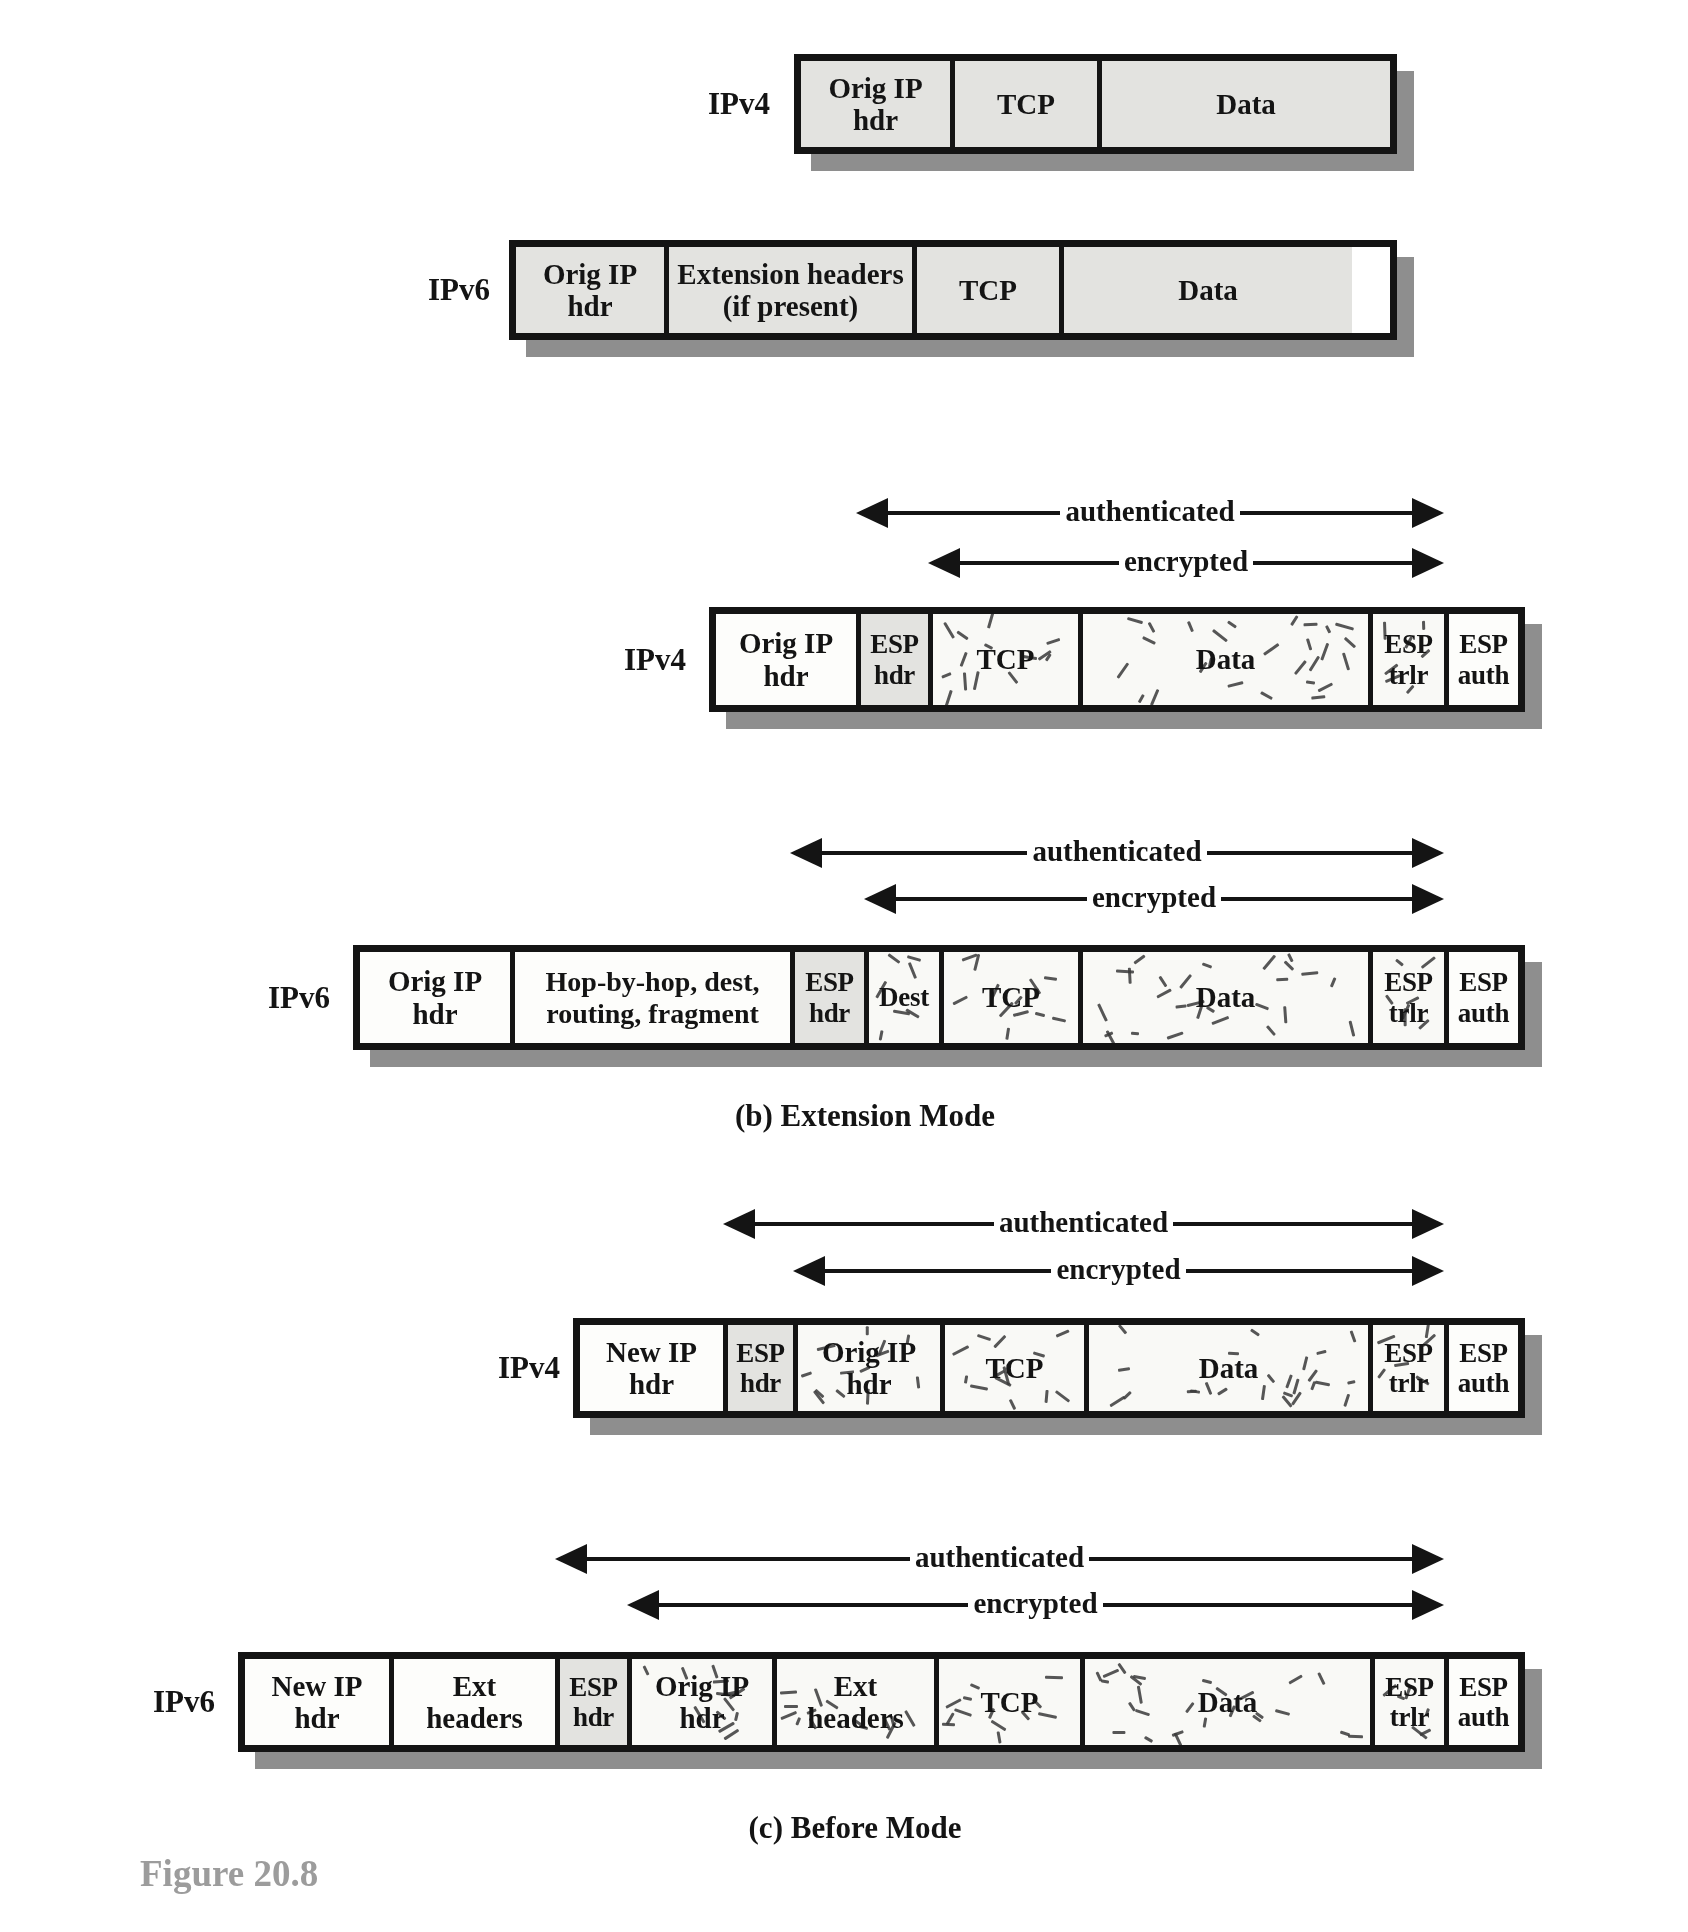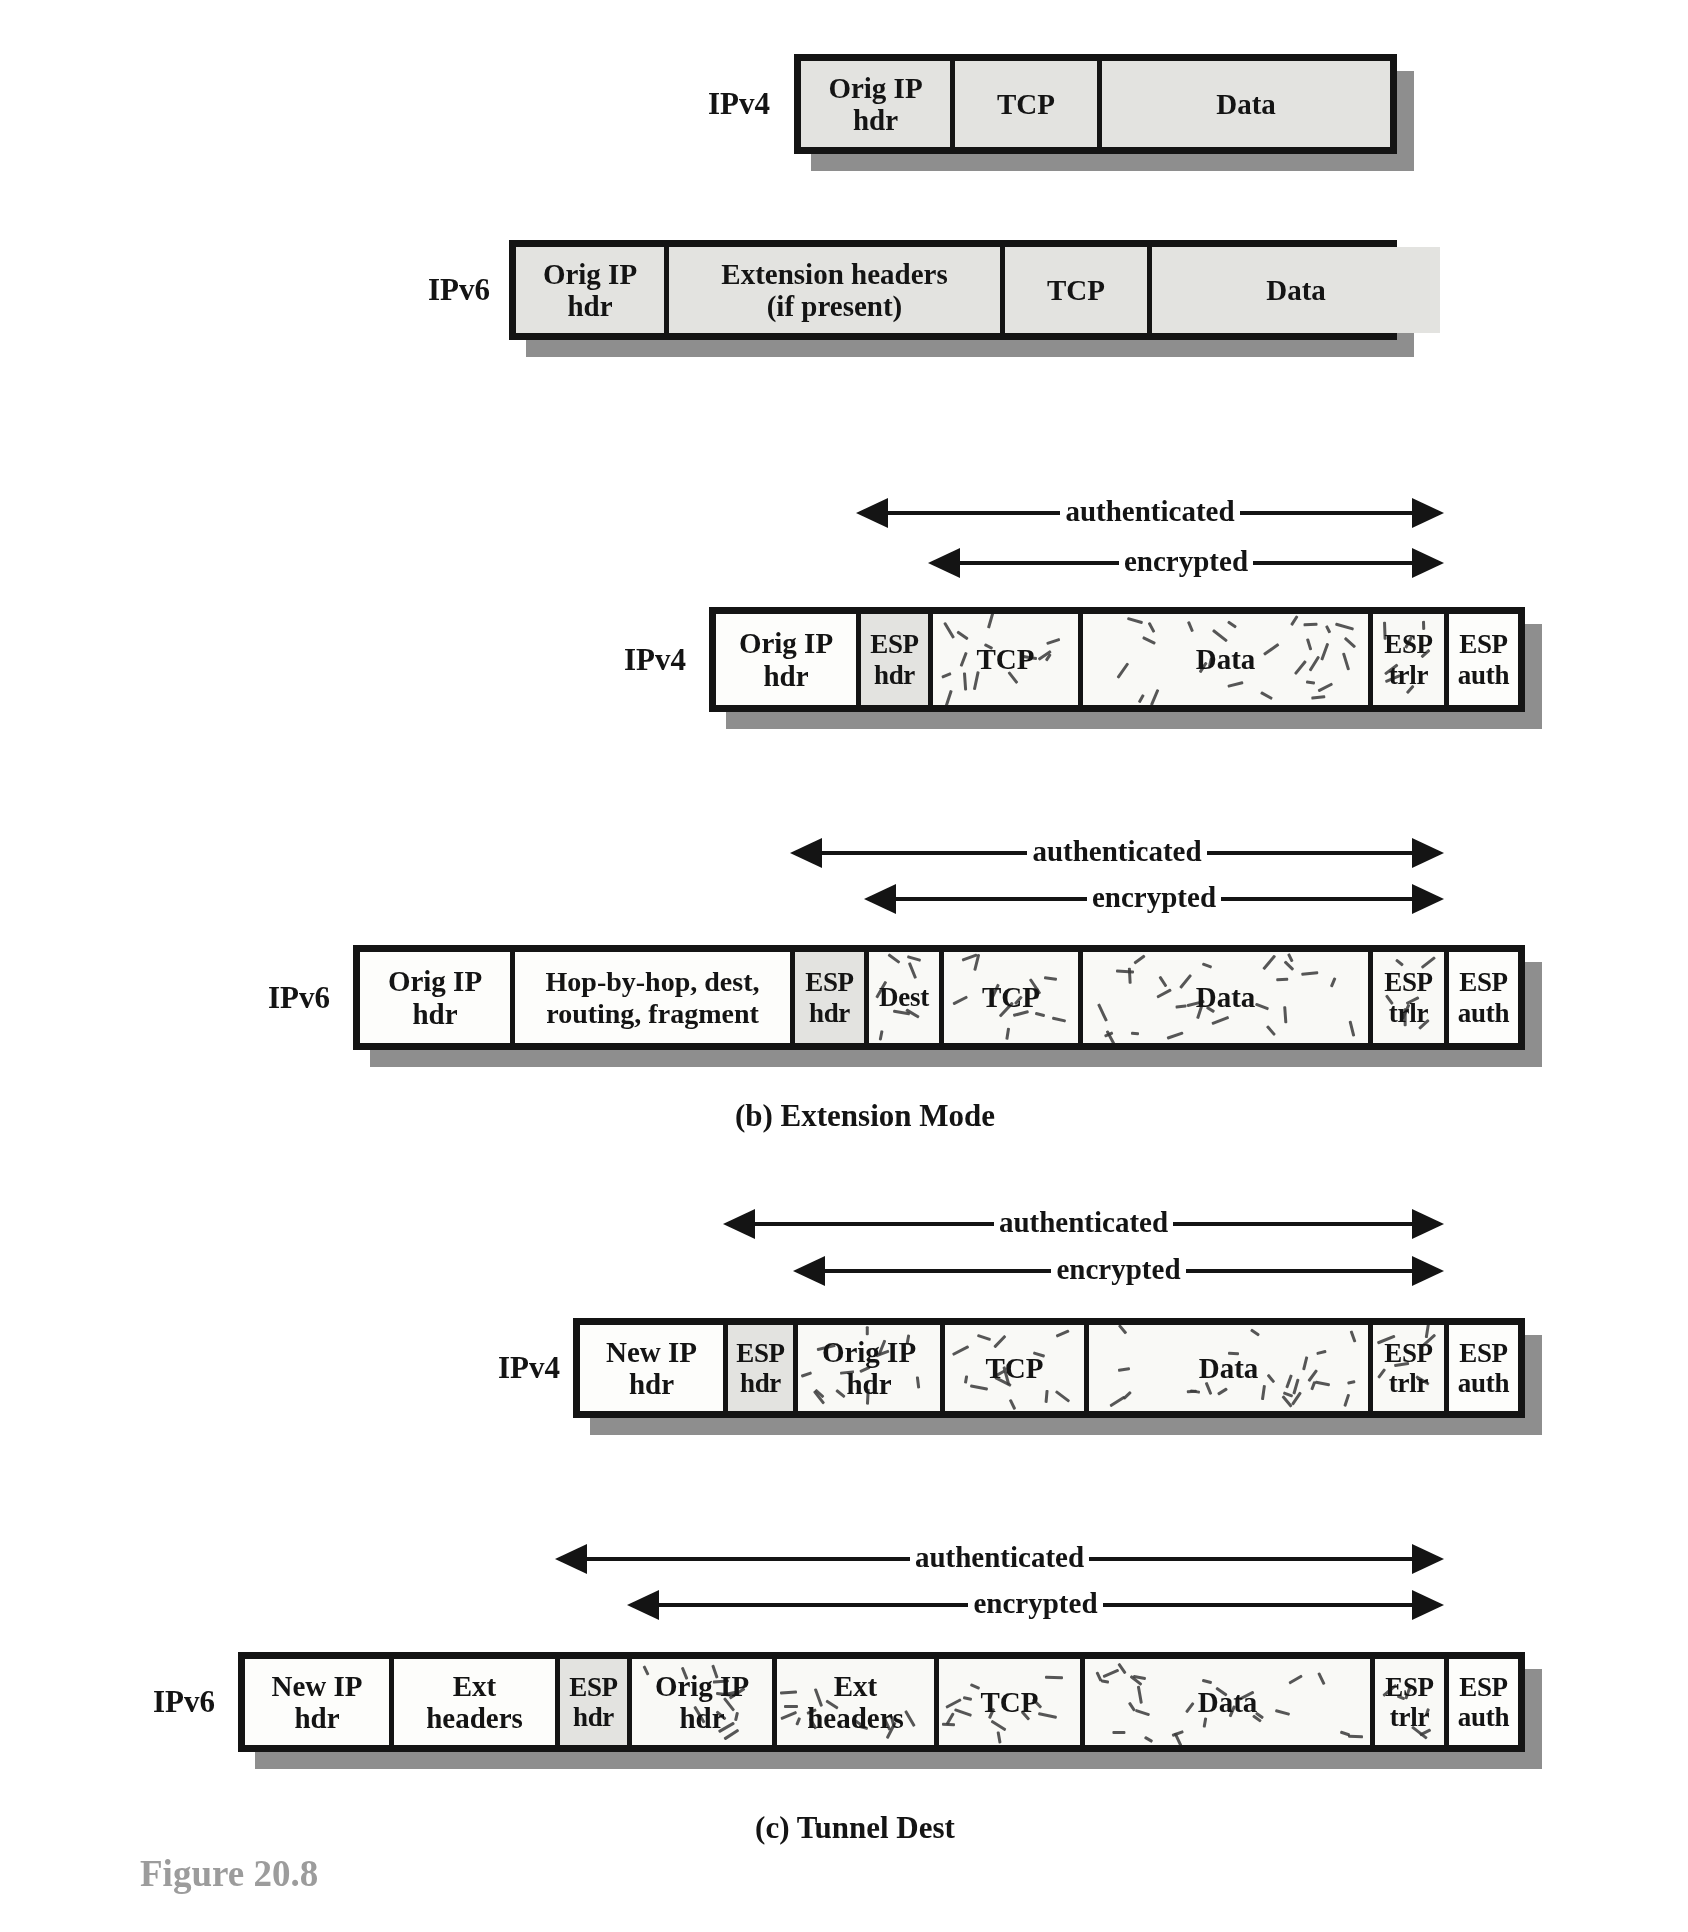--- a/index.html
+++ b/index.html
@@ -69,21 +69,21 @@
     <div class="cell gray" style="width:149px;"><span class="txt">Orig IP
 hdr</span></div>
     <div class="cell gray" style="width:147px;"><span class="txt">TCP</span></div>
     <div class="cell gray" style="width:293px;"><span class="txt">Data</span></div>
   </div>
 
   <div class="row-label" style="left:270px;top:240px;width:220px;height:100px;">IPv6</div>
   <div class="packet-row" style="left:509px;top:240px;width:888px;height:100px;">
     <div class="cell gray" style="width:148px;"><span class="txt">Orig IP
 hdr</span></div>
-    <div class="cell gray" style="width:336px;"><span class="txt">Extension headers
+    <div class="cell gray" style="width:248px;"><span class="txt">Extension headers
 (if present)</span></div>
     <div class="cell gray" style="width:147px;"><span class="txt">TCP</span></div>
     <div class="cell gray" style="width:293px;"><span class="txt">Data</span></div>
   </div>
 
 
   <div class="arrow" style="left:856px;top:496px;width:588px;">
     <span class="head left"></span>
       <span class="line"></span>
     <span class="alabel">authenticated</span>
@@ -205,19 +205,19 @@
     <div class="cell speckle" style="width:162px;"><span class="txt">Ext
 headers</span><span class="dash" style="width: 15.4525px; left: 102.29px; top: 63.4281px; transform: rotate(64deg);"></span><span class="dash" style="width: 11.2972px; left: 109.632px; top: 60.9458px; transform: rotate(76deg);"></span><span class="dash" style="width: 17.8467px; left: 124.082px; top: 58.4313px; transform: rotate(60deg);"></span><span class="dash" style="width: 17.2414px; left: 3.23449px; top: 55.3678px; transform: rotate(157deg);"></span><span class="dash" style="width: 11.8603px; left: 29.7662px; top: 62.5553px; transform: rotate(60deg);"></span><span class="dash" style="width: 18.809px; left: 32.0446px; top: 36.767px; transform: rotate(70deg);"></span><span class="dash" style="width: 13.8946px; left: 48.1181px; top: 43.8067px; transform: rotate(33deg);"></span><span class="dash" style="width: 9.58334px; left: 29.7408px; top: 51.0675px; transform: rotate(158deg);"></span><span class="dash" style="width: 11.7944px; left: 75.4381px; top: 61.7633px; transform: rotate(35deg);"></span><span class="dash" style="width: 17.03px; left: 2.54931px; top: 32.4241px; transform: rotate(176deg);"></span><span class="dash" style="width: 14.0717px; left: 6.50264px; top: 45.7322px; transform: rotate(1deg);"></span><span class="dash" style="width: 18.1909px; left: 105.416px; top: 70.1264px; transform: rotate(117deg);"></span><span class="dash" style="width: 8.29918px; left: 17.3158px; top: 60.5172px; transform: rotate(112deg);"></span><span class="dash" style="width: 9.31264px; left: 82.4831px; top: 67.4966px; transform: rotate(16deg);"></span></div>
     <div class="cell speckle" style="width:146px;"><span class="txt">TCP</span><span class="dash" style="width: 17.0924px; left: 51.087px; top: 64.8788px; transform: rotate(32deg);"></span><span class="dash" style="width: 17.0228px; left: 5.58636px; top: 42.5661px; transform: rotate(152deg);"></span><span class="dash" style="width: 10.8808px; left: 81.1352px; top: 54.9943px; transform: rotate(48deg);"></span><span class="dash" style="width: 13.1803px; left: 2.89076px; top: 64.2993px; transform: rotate(2deg);"></span><span class="dash" style="width: 17.8462px; left: 15.1174px; top: 51.8147px; transform: rotate(19deg);"></span><span class="dash" style="width: 11.0849px; left: 47.1845px; top: 52.5586px; transform: rotate(114deg);"></span><span class="dash" style="width: 12.1694px; left: 53.6158px; top: 76.9491px; transform: rotate(80deg);"></span><span class="dash" style="width: 18.5457px; left: 99.1761px; top: 55.3506px; transform: rotate(12deg);"></span><span class="dash" style="width: 9.04338px; left: 23.7542px; top: 38.2306px; transform: rotate(12deg);"></span><span class="dash" style="width: 10.1652px; left: 30.9821px; top: 25.764px; transform: rotate(23deg);"></span><span class="dash" style="width: 12.3705px; left: 92.314px; top: 42.9433px; transform: rotate(46deg);"></span><span class="dash" style="width: 17.8467px; left: 106.402px; top: 17.217px; transform: rotate(2deg);"></span><span class="dash" style="width: 12.5592px; left: 5.29746px; top: 57.551px; transform: rotate(120deg);"></span></div>
     <div class="cell speckle" style="width:290px;"><span class="txt">Data</span><span class="dash" style="width: 14.8793px; left: 262.809px; top: 76.1513px; transform: rotate(3deg);"></span><span class="dash" style="width: 8.38487px; left: 16.2124px; top: 21.2146px; transform: rotate(10deg);"></span><span class="dash" style="width: 9.42562px; left: 59.4759px; top: 78.5124px; transform: rotate(30deg);"></span><span class="dash" style="width: 15.391px; left: 189.742px; top: 51.6518px; transform: rotate(15deg);"></span><span class="dash" style="width: 10.1991px; left: 254.624px; top: 73.131px; transform: rotate(18deg);"></span><span class="dash" style="width: 9.19159px; left: 169.869px; top: 54.8312px; transform: rotate(35deg);"></span><span class="dash" style="width: 13.4245px; left: 27.0983px; top: 71.7513px; transform: rotate(179deg);"></span><span class="dash" style="width: 9.92317px; left: 114.633px; top: 62.2714px; transform: rotate(100deg);"></span><span class="dash" style="width: 11.7341px; left: 87.047px; top: 73.1798px; transform: rotate(160deg);"></span><span class="dash" style="width: 14.0325px; left: 44.113px; top: 20.3064px; transform: rotate(38deg);"></span><span class="dash" style="width: 11.9205px; left: 30.5435px; top: 8.14281px; transform: rotate(55deg);"></span><span class="dash" style="width: 14.6124px; left: 50.3631px; top: 51.7785px; transform: rotate(18deg);"></span><span class="dash" style="width: 9.59574px; left: 42.2561px; top: 45.9597px; transform: rotate(57deg);"></span><span class="dash" style="width: 15.0965px; left: 202.833px; top: 19.0837px; transform: rotate(150deg);"></span><span class="dash" style="width: 17.5648px; left: 46.244px; top: 34.2123px; transform: rotate(80deg);"></span><span class="dash" style="width: 12.7676px; left: 130.493px; top: 30.761px; transform: rotate(35deg);"></span><span class="dash" style="width: 17.426px; left: 16.6488px; top: 12.916px; transform: rotate(157deg);"></span><span class="dash" style="width: 14.0444px; left: 85.5616px; top: 78.9429px; transform: rotate(65deg);"></span><span class="dash" style="width: 12.7253px; left: 230.483px; top: 18.4847px; transform: rotate(64deg);"></span><span class="dash" style="width: 12.4325px; left: 140.716px; top: 51.1704px; transform: rotate(113deg);"></span><span class="dash" style="width: 9.94424px; left: 167.21px; top: 58.3719px; transform: rotate(36deg);"></span><span class="dash" style="width: 15.6723px; left: 153.685px; top: 34.8698px; transform: rotate(153deg);"></span><span class="dash" style="width: 13.1706px; left: 47.555px; top: 17.3709px; transform: rotate(10deg);"></span><span class="dash" style="width: 11.7924px; left: 98.6683px; top: 47.3407px; transform: rotate(127deg);"></span><span class="dash" style="width: 9.77172px; left: 9.24786px; top: 16.2147px; transform: rotate(65deg);"></span><span class="dash" style="width: 9.76282px; left: 116.533px; top: 20.7942px; transform: rotate(15deg);"></span></div>
     <div class="cell speckle small" style="width:74px;"><span class="txt">ESP
 trlr</span><span class="dash" style="width: 14.1473px; left: 25.9107px; top: 31.6763px; transform: rotate(109deg);"></span><span class="dash" style="width: 17.3206px; left: 5.8601px; top: 30.022px; transform: rotate(140deg);"></span><span class="dash" style="width: 12.3464px; left: 44.4695px; top: 71.5562px; transform: rotate(153deg);"></span><span class="dash" style="width: 8.10958px; left: 22.0211px; top: 36.9467px; transform: rotate(22deg);"></span><span class="dash" style="width: 18.5862px; left: 34.8609px; top: 71.6709px; transform: rotate(38deg);"></span><span class="dash" style="width: 8.45223px; left: 47.5001px; top: 51.7672px; transform: rotate(108deg);"></span></div>
     <div class="cell white small" style="width:74px;"><span class="txt">ESP
 auth</span></div>
   </div>
 
-  <div class="section-caption" style="left:555px;top:1810px;width:600px;">(c) Tunnel Dest</div>
+  <div class="section-caption" style="left:555px;top:1810px;width:600px;">(c) Before Mode</div>
 
   <div class="figure-caption" style="left:140px;top:1852px;">
     <span class="fig-label">Figure 20.8</span>
   </div>
 
 </div>
 
 </body></html>

